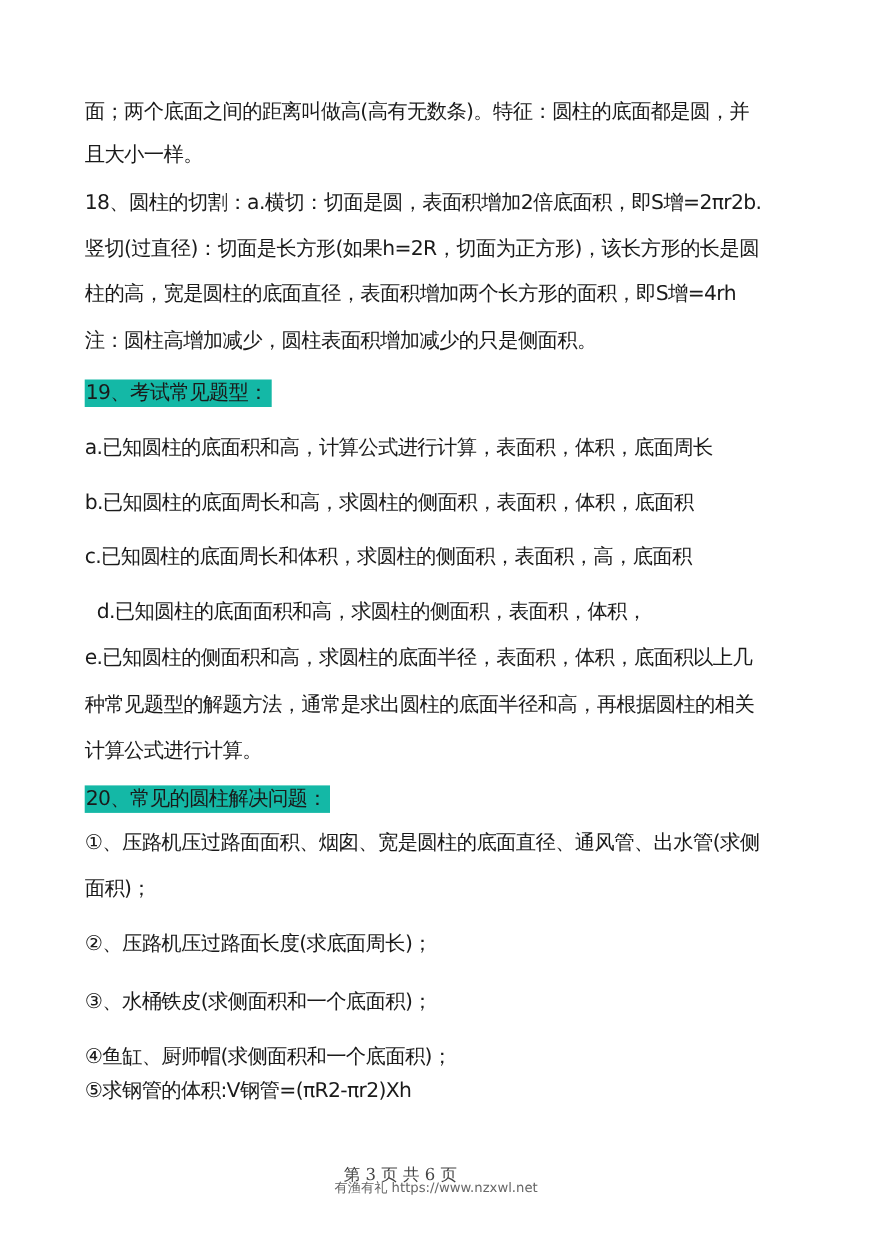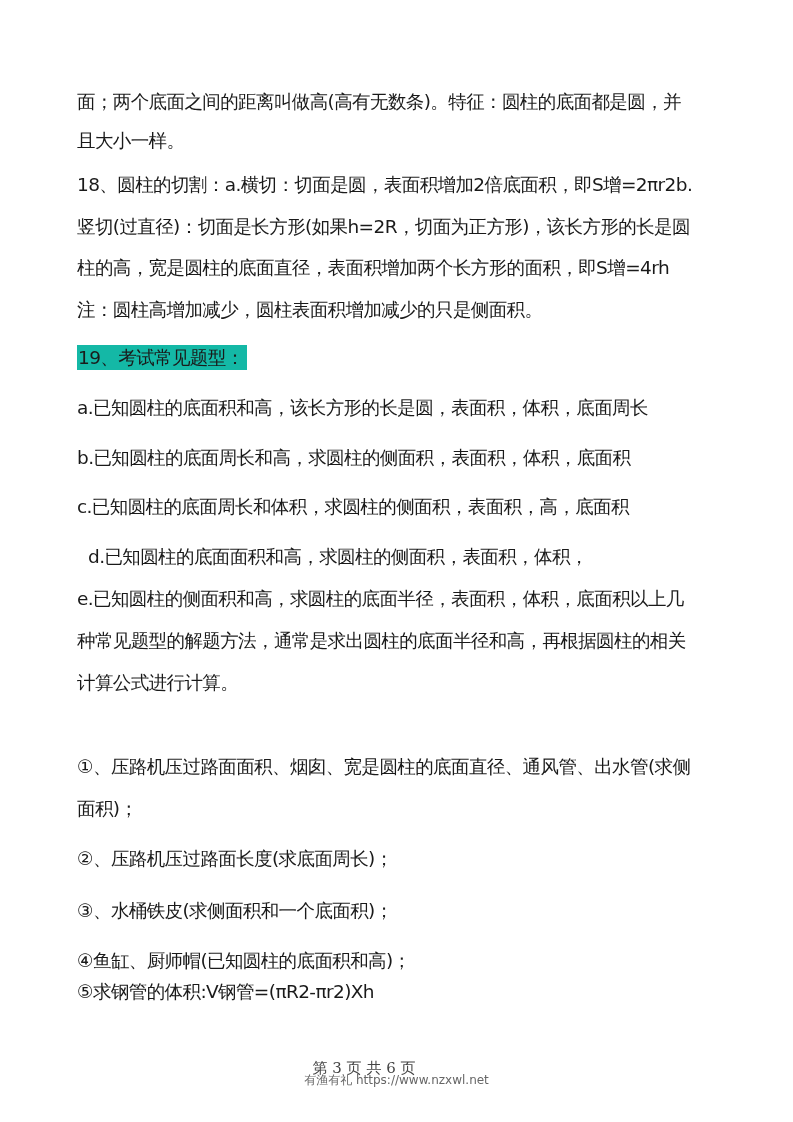--- a/index.html
+++ b/index.html
@@ -38,31 +38,34 @@
 
   <div class="line" style="top:171px">18、圆柱的切割：a.横切：切面是圆，表面积增加2倍底面积，即S增=2πr2b.</div>
   <div class="line" style="top:213px">竖切(过直径)：切面是长方形(如果h=2R，切面为正方形)，该长方形的长是圆</div>
   <div class="line" style="top:254px">柱的高，宽是圆柱的底面直径，表面积增加两个长方形的面积，即S增=4rh</div>
   <div class="line" style="top:296px">注：圆柱高增加减少，圆柱表面积增加减少的只是侧面积。</div>
 
   <div class="line" style="top:344px">
     <span class="hl">19、考试常见题型：</span>
   </div>
 
-  <div class="line" style="top:394px">a.已知圆柱的底面积和高，该长方形的长是圆，表面积，体积，底面周长</div>
+  <div class="line" style="top:394px">a.已知圆柱的底面积和高，计算公式进行计算，表面积，体积，底面周长</div>
   <div class="line" style="top:444px">b.已知圆柱的底面周长和高，求圆柱的侧面积，表面积，体积，底面积</div>
   <div class="line" style="top:493px">c.已知圆柱的底面周长和体积，求圆柱的侧面积，表面积，高，底面积</div>
   <div class="line indent" style="top:543px">d.已知圆柱的底面面积和高，求圆柱的侧面积，表面积，体积，</div>
   <div class="line" style="top:585px">e.已知圆柱的侧面积和高，求圆柱的底面半径，表面积，体积，底面积以上几</div>
   <div class="line" style="top:627px">种常见题型的解题方法，通常是求出圆柱的底面半径和高，再根据圆柱的相关</div>
   <div class="line" style="top:669px">计算公式进行计算。</div>
 
+  <div class="line" style="top:713px">
+    <span class="hl">20、常见的圆柱解决问题：</span>
+  </div>
 
   <div class="line" style="top:753px">①、压路机压过路面面积、烟囱、宽是圆柱的底面直径、通风管、出水管(求侧</div>
   <div class="line" style="top:795px">面积)；</div>
   <div class="line" style="top:845px">②、压路机压过路面长度(求底面周长)；</div>
   <div class="line" style="top:897px">③、水桶铁皮(求侧面积和一个底面积)；</div>
-  <div class="line" style="top:947px">④鱼缸、厨师帽(已知圆柱的底面积和高)；</div>
+  <div class="line" style="top:947px">④鱼缸、厨师帽(求侧面积和一个底面积)；</div>
   <div class="line" style="top:978px">⑤求钢管的体积:V钢管=(πR2-πr2)Xh</div>
 
   <div class="footer" style="top:1060px">第 3 页 共 6 页</div>
   <div class="watermark" style="top:1071px">有渔有礼 https://www.nzxwl.net</div>
 </div>
 
 </body></html>

